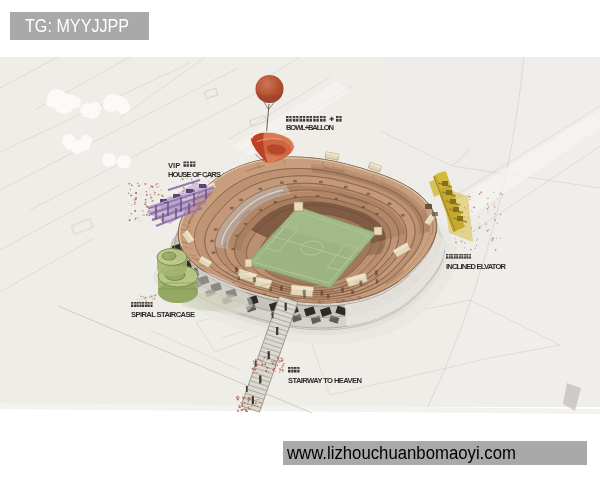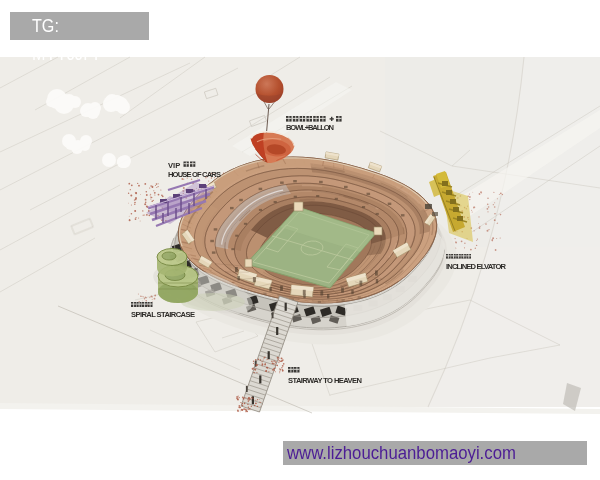--- a/index.html
+++ b/index.html
@@ -1,17 +1,17 @@
 <!DOCTYPE html>
 <html><head><meta charset="utf-8">
 <style>
 html,body{margin:0;padding:0;width:600px;height:480px;background:#fff;overflow:hidden}
 .tg{position:absolute;left:10px;top:12px;width:139px;height:28px;background:#a9a9a9;color:#fff;
- font-family:"Liberation Sans",sans-serif;font-size:19px;line-height:28px;padding-left:22px;box-sizing:border-box}
-.url{position:absolute;left:283px;top:441px;width:304px;height:24px;background:#a9a9a9;color:#4c1d95;
+ font-family:"Liberation Sans",sans-serif;font-size:19px;line-height:28px;padding-left:15px;box-sizing:border-box}
+.url{position:absolute;left:283px;top:441px;width:304px;height:24px;background:#a9a9a9;color:#000000;
  font-family:"Liberation Sans",sans-serif;font-size:18px;line-height:24px;padding-left:4px;box-sizing:border-box}
 svg{position:absolute;left:0;top:0}
 </style></head>
 <body>
 
 <svg width="600" height="480" viewBox="0 0 600 480">
 <defs>
       <radialGradient id="balg" cx="40%" cy="32%" r="78%">
         <stop offset="0%" stop-color="#cc7758"></stop>
         <stop offset="55%" stop-color="#b5512f"></stop>

